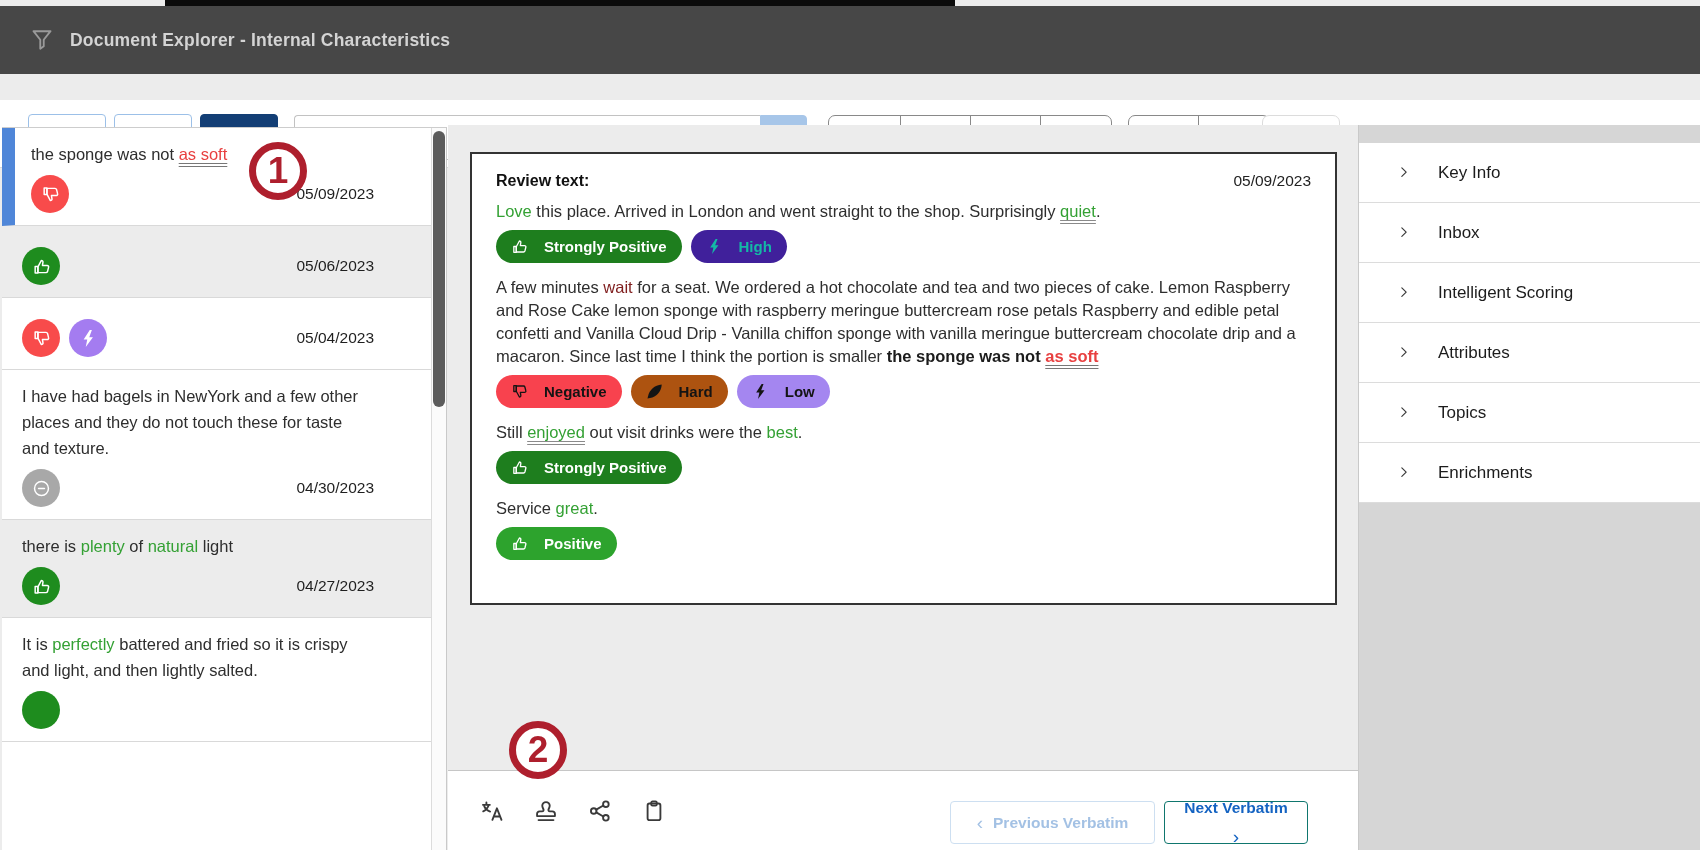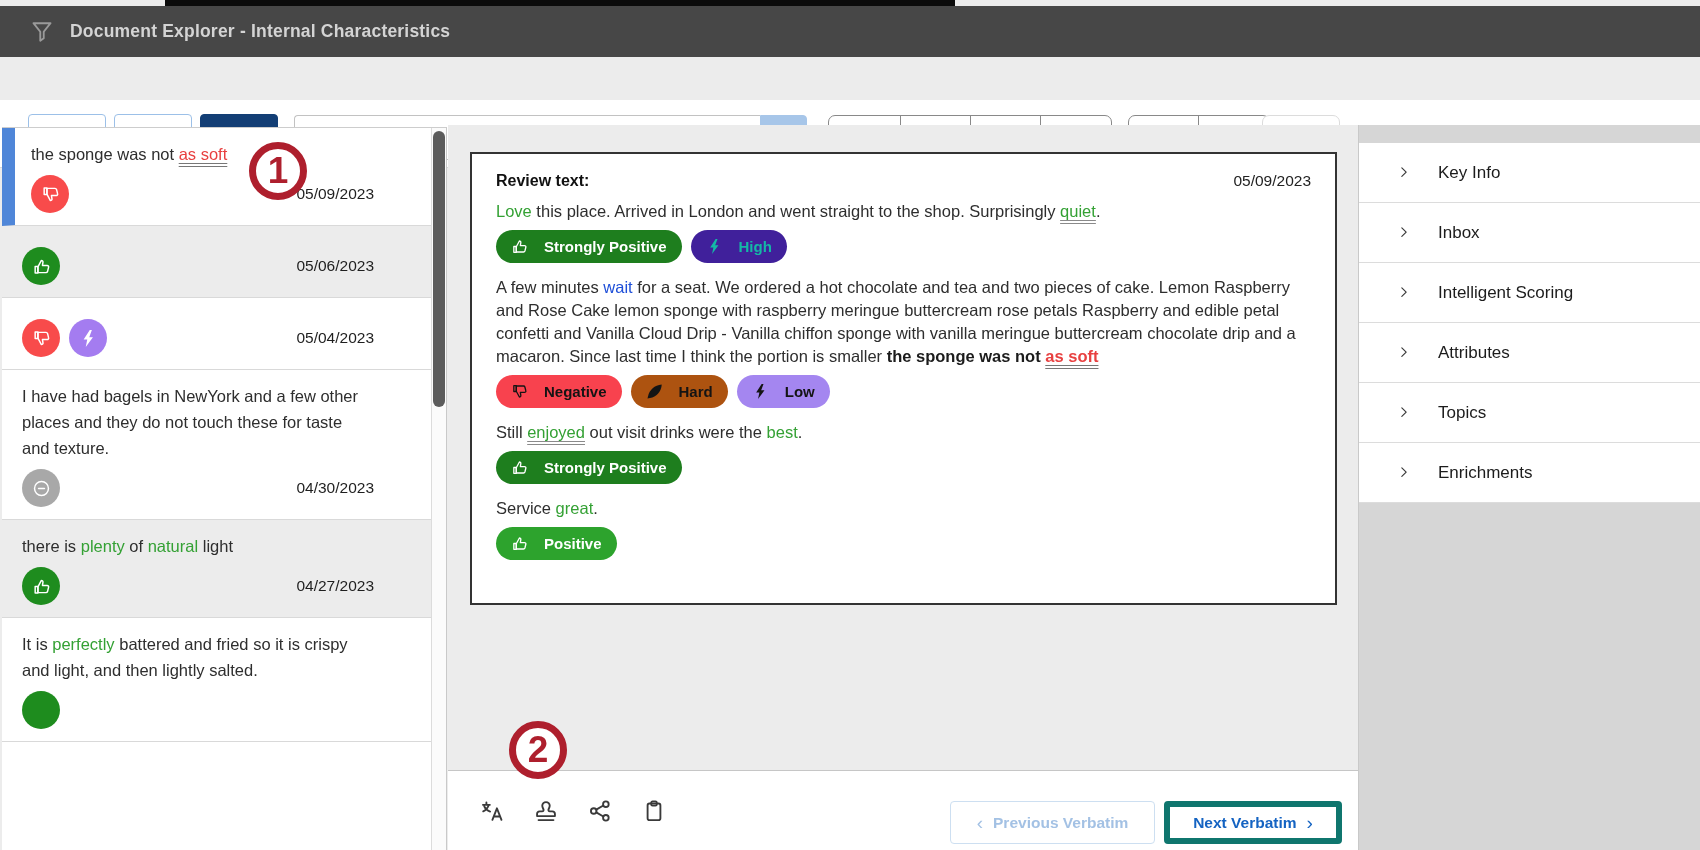--- a/index.html
+++ b/index.html
@@ -3,21 +3,21 @@
 <meta charset="utf-8">
 <style>
   * { margin:0; padding:0; box-sizing:border-box; }
   html,body { width:1700px; height:850px; overflow:hidden; font-family:"Liberation Sans",sans-serif; background:#ececec; }
   #app { position:relative; width:1700px; height:850px; background:#ececec; }
 
   
   .top-strip { position:absolute; left:165px; top:0; width:790px; height:6px; background:#0b0b0b; }
 
   
-  .header { position:absolute; left:0; top:6px; width:1700px; height:51px; background:#474747; display:flex; align-items:center; }
+  .header { position:absolute; left:0; top:6px; width:1700px; height:68px; background:#474747; display:flex; align-items:center; }
   .funnel { width:24px; height:24px; color:#9a9a9a; margin-left:30px; }
   .header-title { color:#d4d4d4; font-size:17.5px; font-weight:600; margin-left:16px; letter-spacing:.2px; }
 
   
   .toolbar { position:absolute; left:0; top:57px; width:1700px; height:68px; background:#ffffff; border-bottom:1px solid #d8d8d8;margin-top:43px; }
   .sortbar { position:absolute; left:28px; top:14px; display:flex; gap:8px; }
   .sort-btn { width:78px; height:46px; border:1px solid #9cc0e8; border-radius:4px; background:#fff; color:#1e6fc5; display:flex; align-items:center; justify-content:center; gap:6px; cursor:pointer; }
   .sort-btn .si { width:22px; height:22px; }
   .sort-btn.selected { background:#133e75; border-color:#133e75; color:#fff; }
 
@@ -54,21 +54,21 @@
   .vdate { font-size:15.5px; color:#1f1f1f; }
 
   
   .lscroll-track { position:absolute; right:0; top:0; width:15px; height:723px; background:#fbfbfb; border-left:1px solid #dcdcdc; }
   .lscroll-thumb { position:absolute; right:1px; top:3px; width:12px; height:276px; background:#5c5c5c; border-radius:7px; cursor:grab; }
 
   
   .seg-n { color:#2e2e2e; }
   .seg-b { color:#1c1c1c; font-weight:700; }
   .seg-g { color:#34a134; }
-  .seg-r { color:#1d4ed8; }
+  .seg-r { color:#7f1d1d; }
   .seg-gu { color:#34a134; text-decoration:underline double; text-decoration-color:#8a8a8a; text-underline-offset:3px; }
   .seg-ru { color:#e84040; text-decoration:underline double; text-decoration-color:#777; text-underline-offset:3px; }
   .seg-rub { color:#e84040; font-weight:700; text-decoration:underline double; text-decoration-color:#777; text-underline-offset:3px; }
 
   
   .center-zone { position:absolute; left:448px; top:125px; width:910px; height:725px; background:#ececec; }
   .card { position:absolute; left:22px; top:27px; width:867px; height:453px; background:#fff; border:2px solid #333; padding:18px 24px; overflow:hidden; }
   .card-head { display:flex; justify-content:space-between; align-items:baseline; margin-bottom:10px; }
   .card-label { font-size:16px; font-weight:700; color:#111; }
   .card-date { font-size:15.5px; color:#222; }
@@ -83,21 +83,21 @@
   .badge-low { background:#a486f0; color:#141414; }
   .badge-hard { background:#ad5310; color:#141414; }
 
   
   .bottom-bar { position:absolute; left:0; top:645px; width:910px; height:80px; background:#fff; border-top:1px solid #c6c6c6; }
   .act-icons { position:absolute; left:32px; top:28px; display:flex; gap:30px; }
   .act-btn { width:24px; height:24px; color:#3a3a3a; background:none; border:none; cursor:pointer; padding:0; }
   .act-btn .si { width:24px; height:24px; display:block; }
   .nav-btn { position:absolute; top:30px; height:43px; border-radius:4px; background:#fff; font-family:"Liberation Sans",sans-serif; font-size:15.5px; font-weight:700; display:flex; align-items:center; justify-content:center; gap:10px; cursor:pointer; }
   .prev-btn { left:502px; width:205px; border:1px solid #cddff1; color:#a3c1e4; }
-  .next-btn { left:716px; width:178px; border:6px solid #0f766e; color:#1463c2; }
+  .next-btn { left:716px; width:144px; border:1px solid #0f766e; color:#1463c2;flex-direction:column; }
   .chev { font-size:19px; line-height:1; font-weight:400; }
 
   
   .right-zone { position:absolute; left:1358px; top:125px; width:342px; height:725px; background:#d6d6d6; border-left:1px solid #c9c9c9; }
   .accordion { position:absolute; left:0; top:18px; width:342px; background:#fff; }
   .acc-row { height:60px; border-bottom:1px solid #dcdcdc; display:flex; align-items:center; background:#fff; cursor:pointer; }
   .acc-chev { width:15px; height:15px; color:#3a3a3a; margin-left:38px; }
   .acc-label { font-size:17px; color:#1c1c1c; margin-left:26px; }
 
   

